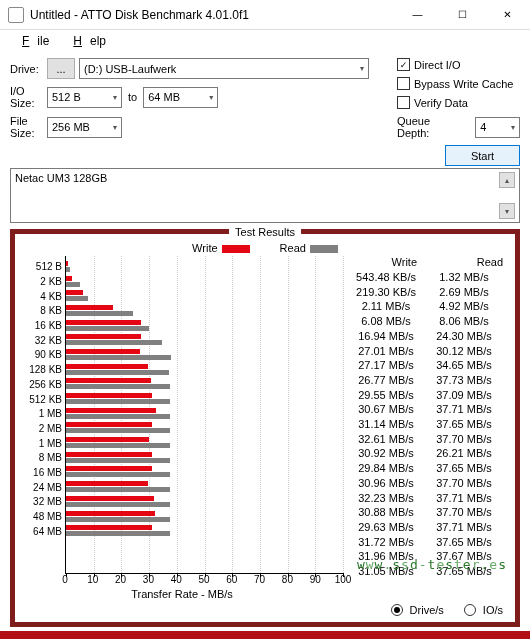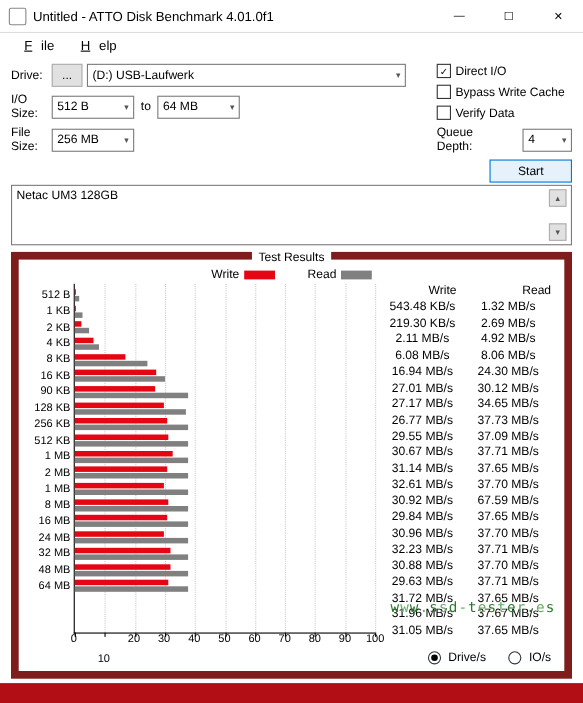--- a/index.html
+++ b/index.html
@@ -23,21 +23,21 @@
   .rightcol { margin-left: 28px; display:flex; flex-direction:column; gap:6px; }
   .cb { display:flex; align-items:center; gap:4px; }
   .cb-box { width:13px; height:13px; border:1px solid #333; display:flex; align-items:center; justify-content:center; font-size:9px; color:#000; background:#fff; }
   .toprow { display:flex; }
   .leftstack { flex:1; }
   .start-btn { width:75px; height:21px; border:1px solid #0078d7; background:#e5f1fb; display:flex; align-items:center; justify-content:center; }
   .desc-box { border:1px solid #7a7a7a; background:#fff; display:flex; margin-top:2px; padding:3px 4px; height:55px; }
   .desc-box .txt { flex:1; font-size:11px; }
   .desc-up, .desc-dn { width:16px; height:16px; background:#e1e1e1; border:1px solid #adadad; display:flex; align-items:center; justify-content:center; font-size:8px; color:#555; }
   .desc-btns { display:flex; flex-direction:column; justify-content:space-between; }
-  .test-frame { border:7px solid #7f1d1d; padding:4px 2px 4px 2px; margin-top:6px; position:relative; }
+  .test-frame { border:5px solid #7f1d1d; padding:4px 2px 4px 2px; margin-top:6px; position:relative; }
   .test-frame .legend-title { position:absolute; top:-8px; left:50%; transform:translateX(-50%); background:#fff; padding:0 6px; font-size:11px; }
   .legend-row { display:flex; justify-content:center; gap:30px; padding:4px 0 2px 0; font-size:11px; }
   .legend-row .swatch { display:inline-block; width:28px; height:8px; vertical-align:middle; margin-left:4px; }
   .sw-write { background:#e40613; }
   .sw-read { background:#808080; }
   .results-flex { display:flex; }
   .chart-col { width:370px; position:relative; }
   .data-col { flex:1; padding-right:4px; }
   .data-hdr { display:flex; justify-content:flex-end; gap:18px; padding:0 6px 2px 0; font-size:11px; }
   .data-hdr span { width:68px; text-align:right; }
@@ -190,27 +190,20 @@
             </div>
           <div class="chart-bars-layer" id="bars-layer">
               <div class="chart-row">
                 <div class="chart-ylabel">512 B</div>
                 <div class="bars">
                   <div class="bar bar-write" style="width: 0.54348%;"></div>
                   <div class="bar bar-read" style="width: 1.32%;"></div>
                 </div>
               </div>
               <div class="chart-row">
-                <div class="chart-ylabel">1 KB</div>
-                <div class="bars">
-                  <div class="bar bar-write" style="width: 0.2193%;"></div>
-                  <div class="bar bar-read" style="width: 2.69%;"></div>
-                </div>
-              </div>
-              <div class="chart-row">
                 <div class="chart-ylabel">2 KB</div>
                 <div class="bars">
                   <div class="bar bar-write" style="width: 2.11%;"></div>
                   <div class="bar bar-read" style="width: 4.92%;"></div>
                 </div>
               </div>
               <div class="chart-row">
                 <div class="chart-ylabel">4 KB</div>
                 <div class="bars">
                   <div class="bar bar-write" style="width: 6.08%;"></div>
@@ -225,20 +218,27 @@
                 </div>
               </div>
               <div class="chart-row">
                 <div class="chart-ylabel">16 KB</div>
                 <div class="bars">
                   <div class="bar bar-write" style="width: 27.01%;"></div>
                   <div class="bar bar-read" style="width: 30.12%;"></div>
                 </div>
               </div>
               <div class="chart-row">
+                <div class="chart-ylabel">32 KB</div>
+                <div class="bars">
+                  <div class="bar bar-write" style="width: 27.17%;"></div>
+                  <div class="bar bar-read" style="width: 34.65%;"></div>
+                </div>
+              </div>
+              <div class="chart-row">
                 <div class="chart-ylabel">90 KB</div>
                 <div class="bars">
                   <div class="bar bar-write" style="width: 26.77%;"></div>
                   <div class="bar bar-read" style="width: 37.73%;"></div>
                 </div>
               </div>
               <div class="chart-row">
                 <div class="chart-ylabel">128 KB</div>
                 <div class="bars">
                   <div class="bar bar-write" style="width: 29.55%;"></div>
@@ -319,31 +319,32 @@
                 <div class="chart-ylabel">64 MB</div>
                 <div class="bars">
                   <div class="bar bar-write" style="width: 31.05%;"></div>
                   <div class="bar bar-read" style="width: 37.65%;"></div>
                 </div>
               </div>
             </div>
         </div>
         <div class="xaxis" id="xaxis">
             <div class="xtick" style="left: 0%;">0</div>
-            <div class="xtick" style="left: 10%; margin-top: 18px;">10</div>
+            <div class="xtick" style="left: 10%;">10</div>
             <div class="xtick" style="left: 20%;">20</div>
             <div class="xtick" style="left: 30%;">30</div>
             <div class="xtick" style="left: 40%;">40</div>
             <div class="xtick" style="left: 50%;">50</div>
             <div class="xtick" style="left: 60%;">60</div>
             <div class="xtick" style="left: 70%;">70</div>
             <div class="xtick" style="left: 80%;">80</div>
             <div class="xtick" style="left: 90%;">90</div>
             <div class="xtick" style="left: 100%;">100</div>
           </div>
+        <div class="xlabel">Transfer Rate - MB/s</div>
       </div>
       <div class="data-col">
         <div class="data-hdr">
           <span>Write</span>
           <span>Read</span>
         </div>
         <div id="data-rows">
             <div class="data-row">
               <span>543.48 KB/s</span>
               <span>1.32 MB/s</span>
@@ -387,21 +388,21 @@
             <div class="data-row">
               <span>31.14 MB/s</span>
               <span>37.65 MB/s</span>
             </div>
             <div class="data-row">
               <span>32.61 MB/s</span>
               <span>37.70 MB/s</span>
             </div>
             <div class="data-row">
               <span>30.92 MB/s</span>
-              <span>67.59 MB/s</span>
+              <span>26.21 MB/s</span>
             </div>
             <div class="data-row">
               <span>29.84 MB/s</span>
               <span>37.65 MB/s</span>
             </div>
             <div class="data-row">
               <span>30.96 MB/s</span>
               <span>37.70 MB/s</span>
             </div>
             <div class="data-row">

